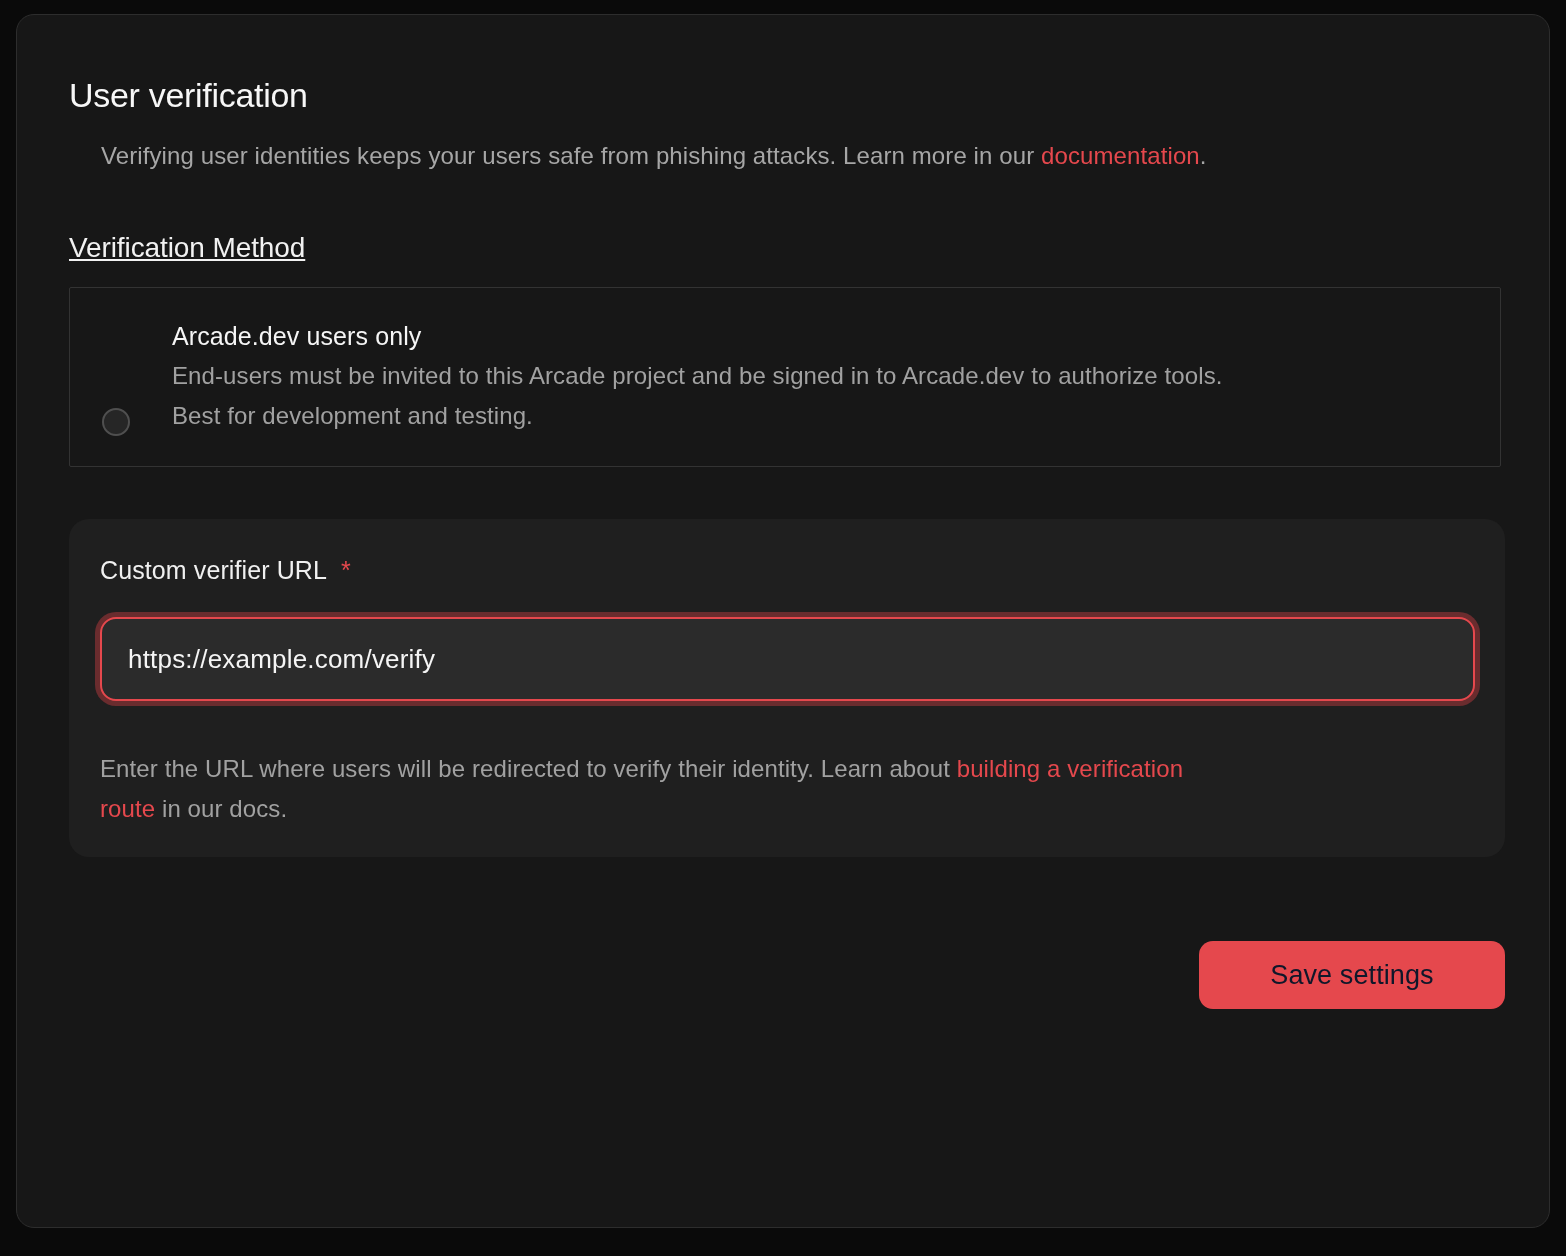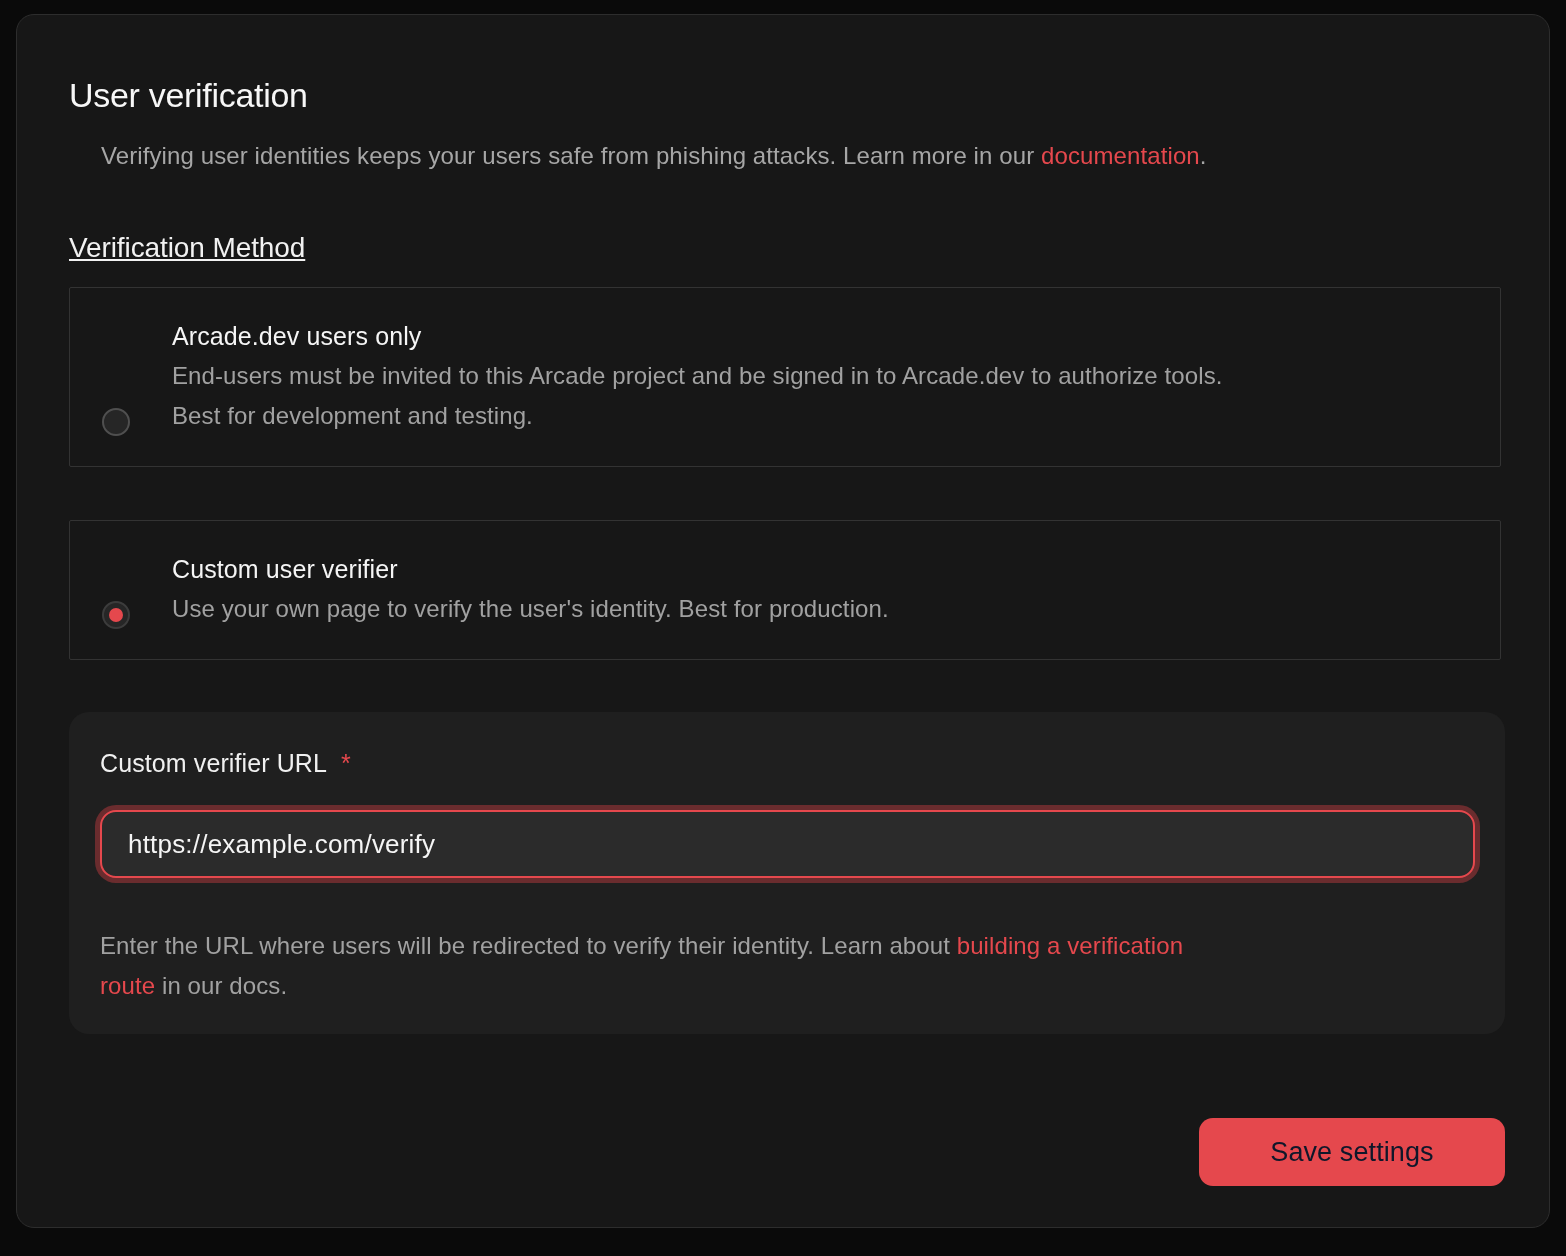--- a/index.html
+++ b/index.html
@@ -72,21 +72,21 @@
     border-radius: 20px;
     padding: 34px 30px 28px 31px;
   }
   .field-label-row { display: flex; align-items: baseline; }
   .field-label {
     font-size: 25px; color: #f0f0f0; line-height: 34px; letter-spacing: 0.1px;
   }
   .required-marker { color: #e5484d; font-size: 25px; margin-left: 14px; }
   .input-wrap {
     margin-top: 30px;
-    height: 68px;
+    height: 84px;
     background: #2b2b2b;
     border: 2px solid #e5484d;
     border-radius: 16px;
     box-shadow: 0 0 0 5px rgba(197, 60, 65, 0.45);
     display: flex; align-items: center;
     padding: 11px 26px;
   }
   .input-wrap input {
     width: 100%;
     background: transparent; border: none; outline: none;
@@ -131,31 +131,20 @@
       <span class="radio"></span>
       <div class="option-body">
         <div class="option-title">Arcade.dev users only</div>
         <div class="option-desc">
           <div>End-users must be invited to this Arcade project and be signed in to Arcade.dev to authorize tools.</div>
           <div>Best for development and testing.</div>
         </div>
       </div>
     </div>
 
-    <div class="option-card selected">
-      <span class="radio">
-          <span class="radio-dot"></span>
-        </span>
-      <div class="option-body">
-        <div class="option-title">Custom user verifier</div>
-        <div class="option-desc">
-          <div>Use your own page to verify the user's identity. Best for production.</div>
-        </div>
-      </div>
-    </div>
 
     <div class="panel">
       <div class="field-label-row">
         <span class="field-label">Custom verifier URL</span>
         <span class="required-marker">*</span>
       </div>
       <div class="input-wrap">
         <input type="text" value="https://example.com/verify" style="">
       </div>
       <div class="helper">

